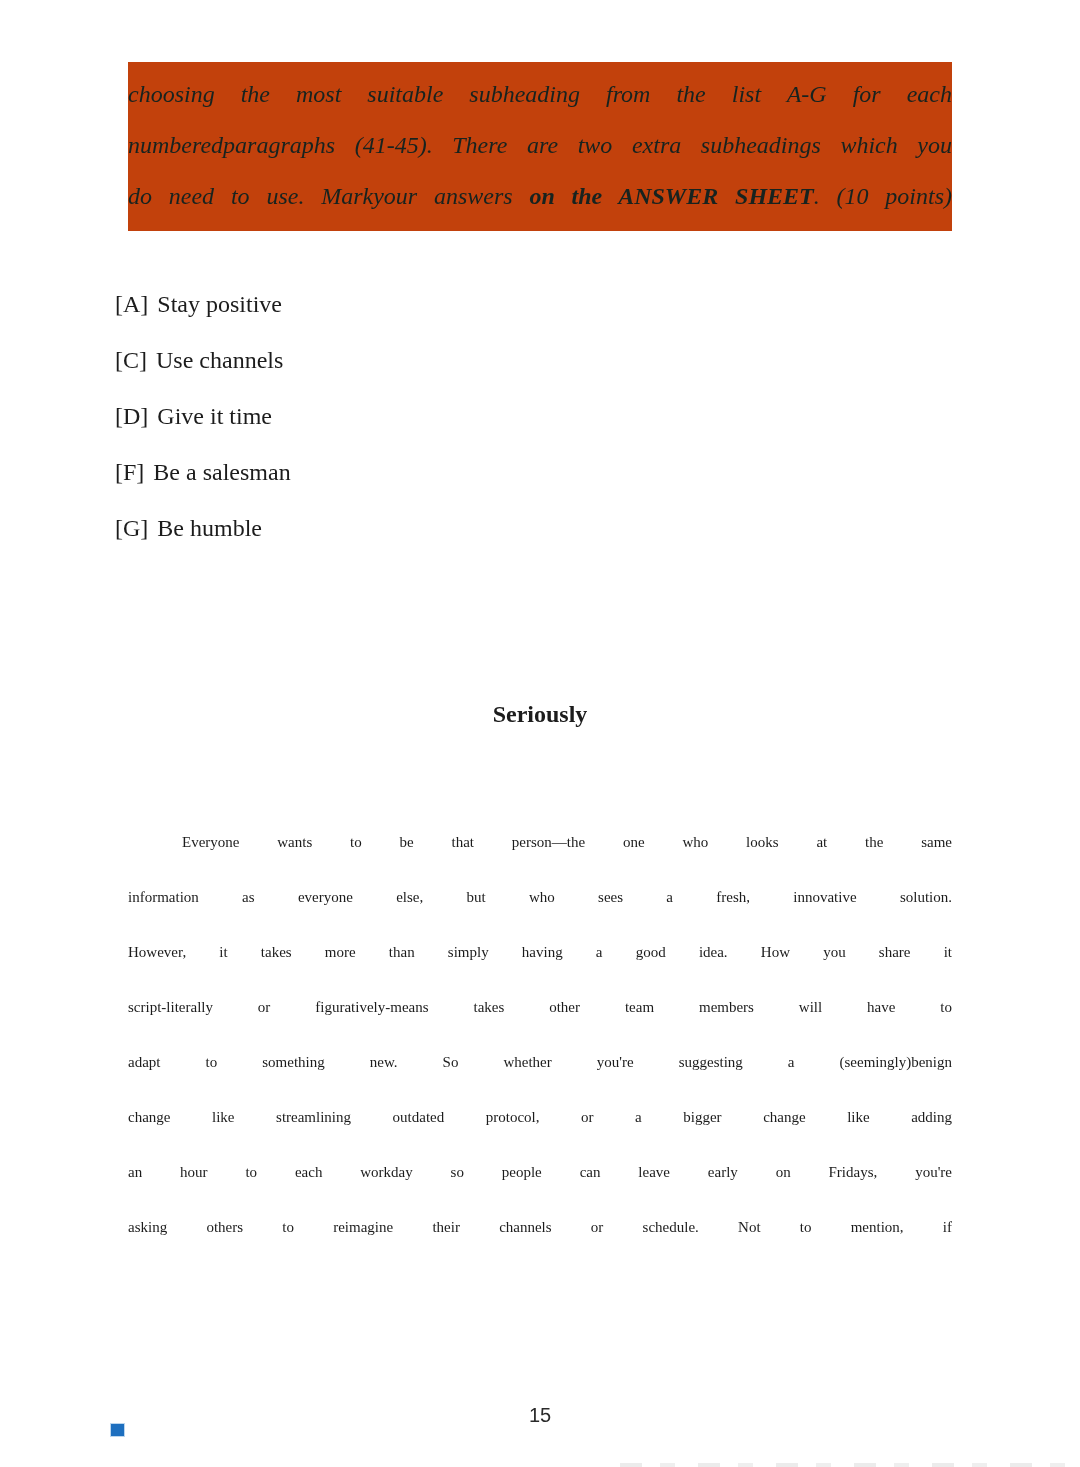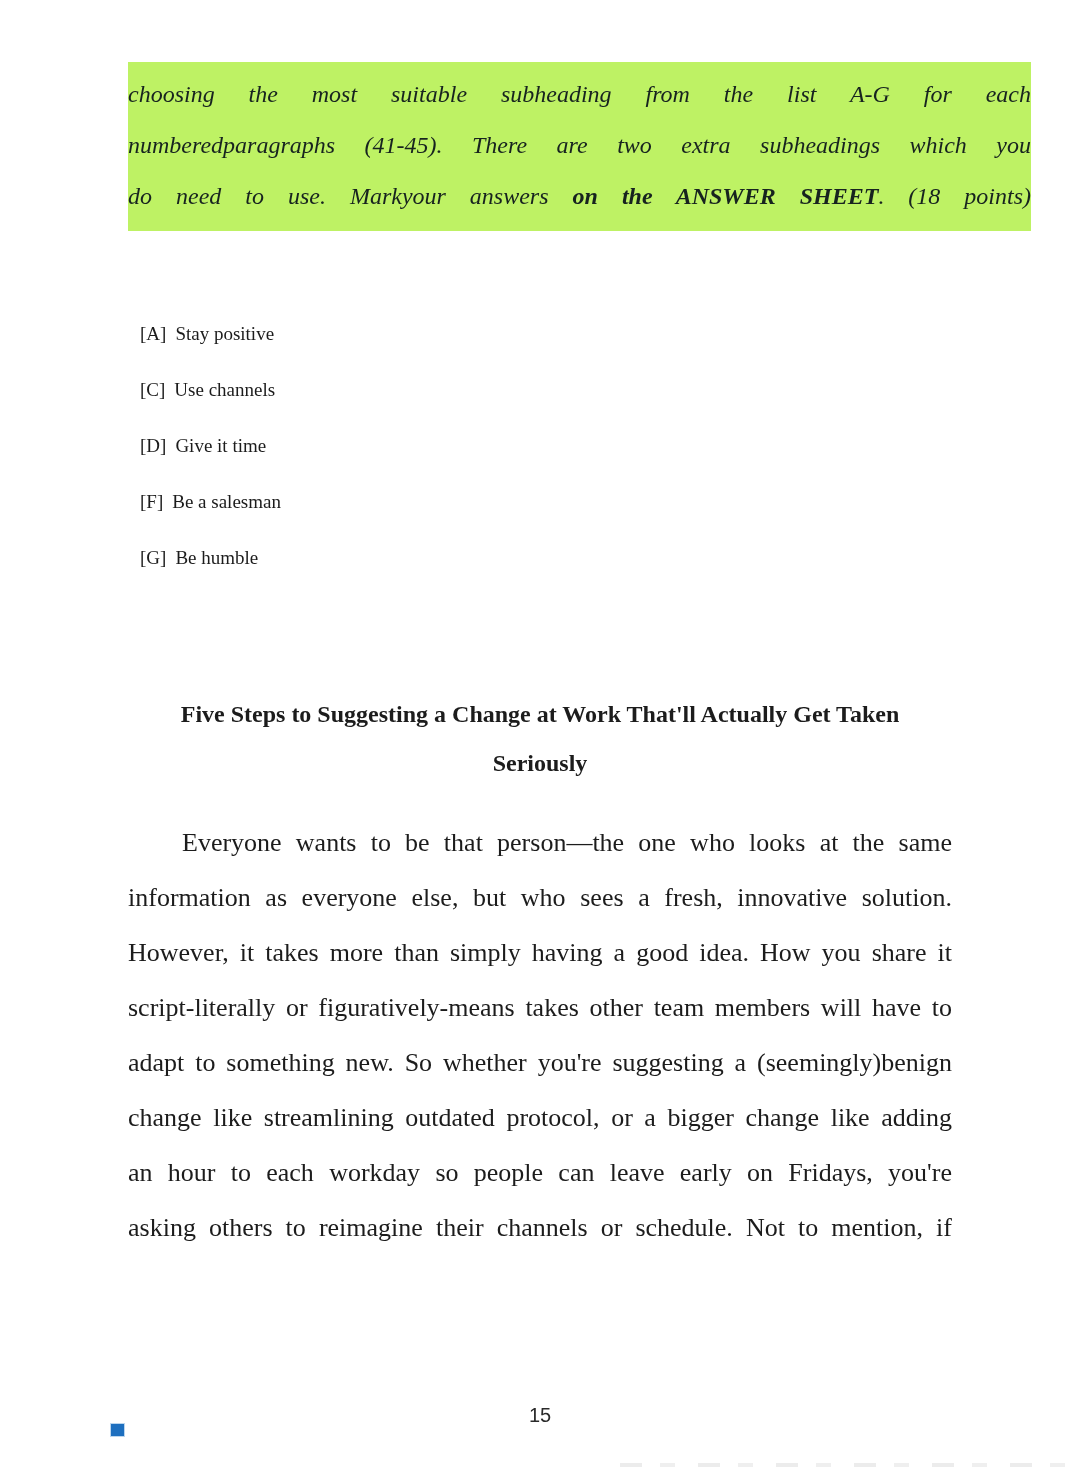--- a/index.html
+++ b/index.html
@@ -15,46 +15,45 @@
     font-family: "Liberation Serif", serif;
     color: #1c1c1c;
     overflow: hidden;
   }
 
   
   .highlight-block {
     position: absolute;
     top: 62px;
     left: 128px;
-    width: 903px;
+    width: 824px;
     box-sizing: border-box;
     padding: 7px 0 9px 0;
-    background: #bef264;
+    background: #c2410c;
     font-style: italic;
     font-size: 24px;
     line-height: 51px;
     color: #17231f;
   }
   .just-line {
     text-align: justify;
     text-align-last: justify;
     white-space: normal;
   }
   .highlight-block .bold-seg {
     font-weight: bold;
   }
 
   
   .options-list {
     position: absolute;
     top: 290px;
-    left: 140px;
+    left: 115px;
     width: 824px;
-    font-size: 19px;
-    margin-top: 30px;
+    font-size: 24px;
   }
   .option-item {
     line-height: 28px;
     margin-bottom: 28px;
     white-space: nowrap;
   }
   .option-label {
     margin-right: 9px;
   }
 
@@ -69,21 +68,21 @@
     font-size: 24px;
     line-height: 49px;
   }
 
   
   .article-body {
     position: absolute;
     top: 815px;
     left: 128px;
     width: 824px;
-    font-size: 26px;
+    font-size: 15px;
     line-height: 55px;
   }
   .para-line {
     text-align: justify;
     text-align-last: justify;
   }
   .para-line.first-line {
     padding-left: 54px;
   }
 
@@ -125,33 +124,32 @@
   }
 </style>
 </head>
 <body>
 
 <div class="page">
 
   <div class="highlight-block">
     <div class="just-line">choosing the most suitable subheading from the list A-G for each</div>
     <div class="just-line">numberedparagraphs (41-45). There are two extra subheadings which you</div>
-    <div class="just-line"><span>do need to use. Markyour answers </span><span class="bold-seg">on the ANSWER SHEET</span><span>. (18 points)</span></div>
+    <div class="just-line"><span>do need to use. Markyour answers </span><span class="bold-seg">on the ANSWER SHEET</span><span>. (10 points)</span></div>
   </div>
 
   <div class="options-list">
     <div class="option-item"><span class="option-label">[A]</span><span>Stay positive</span></div>
     <div class="option-item"><span class="option-label">[C]</span><span>Use channels</span></div>
     <div class="option-item"><span class="option-label">[D]</span><span>Give it time</span></div>
     <div class="option-item"><span class="option-label">[F]</span><span>Be a salesman</span></div>
     <div class="option-item"><span class="option-label">[G]</span><span>Be humble</span></div>
   </div>
 
   <div class="article-title">
-    <div>Five Steps to Suggesting a Change at Work That'll Actually Get Taken</div>
     <div>Seriously</div>
   </div>
 
   <div class="article-body">
     <div class="para-line first-line">Everyone wants to be that person—the one who looks at the same</div>
     <div class="para-line">information as everyone else, but who sees a fresh, innovative solution.</div>
     <div class="para-line">However, it takes more than simply having a good idea. How you share it</div>
     <div class="para-line">script-literally or figuratively-means takes other team members will have to</div>
     <div class="para-line">adapt to something new. So whether you're suggesting a (seemingly)benign</div>
     <div class="para-line">change like streamlining outdated protocol, or a bigger change like adding</div>

